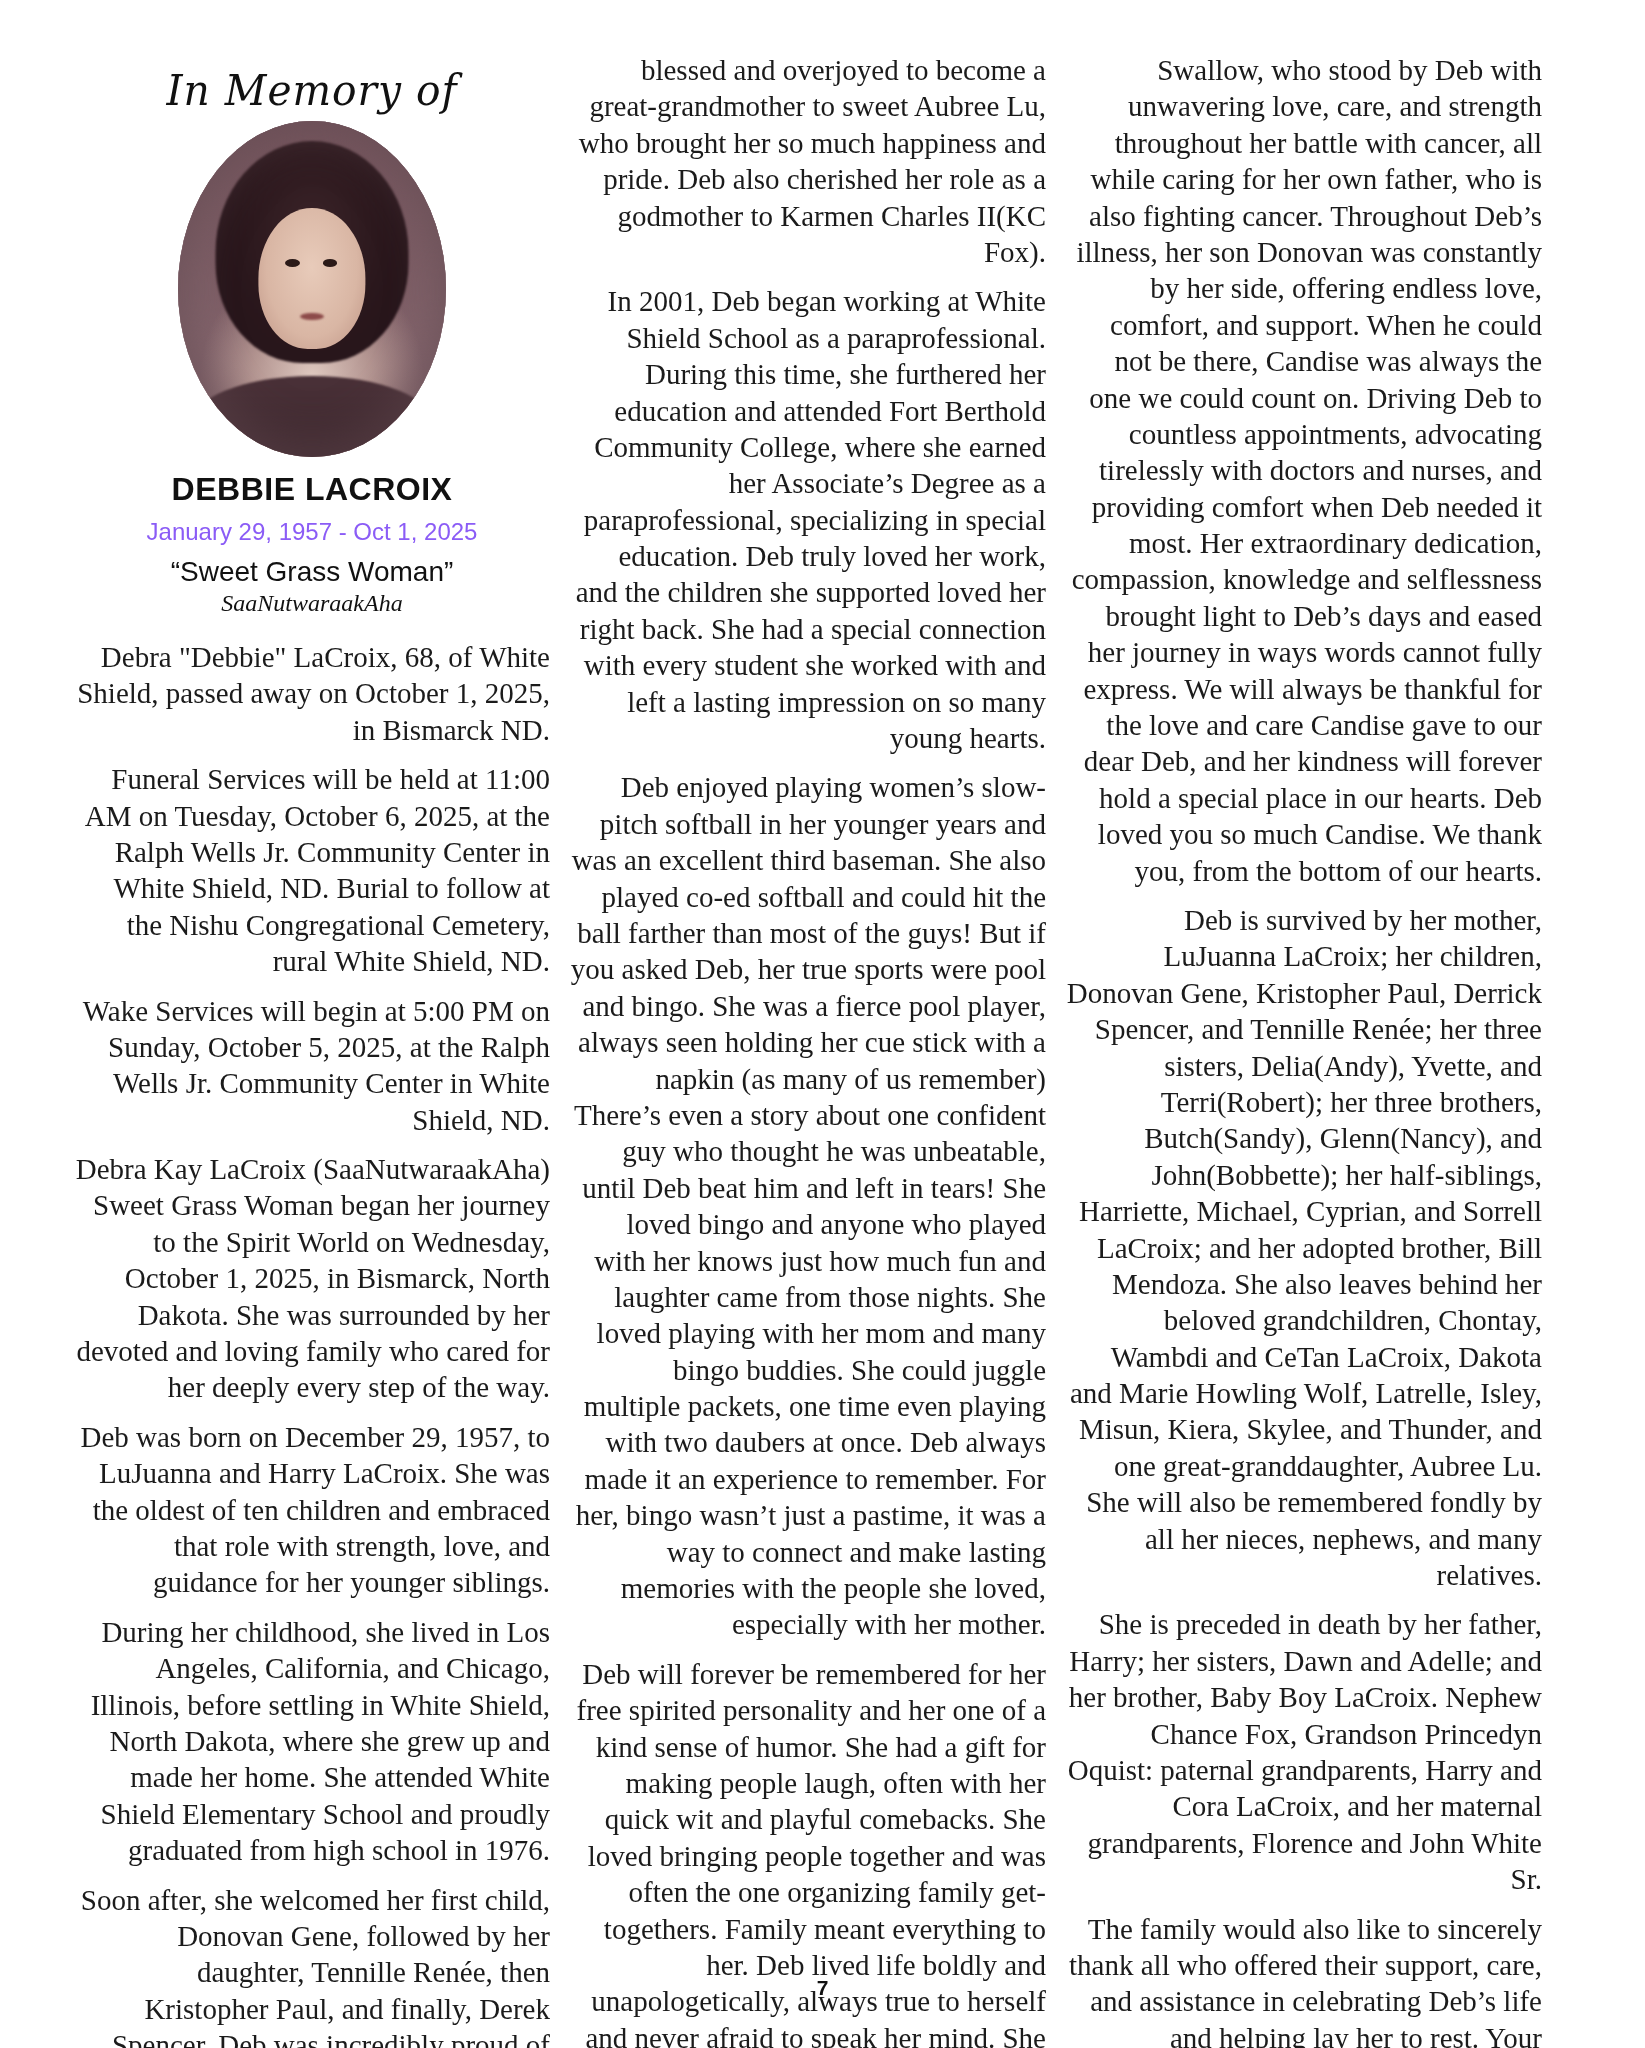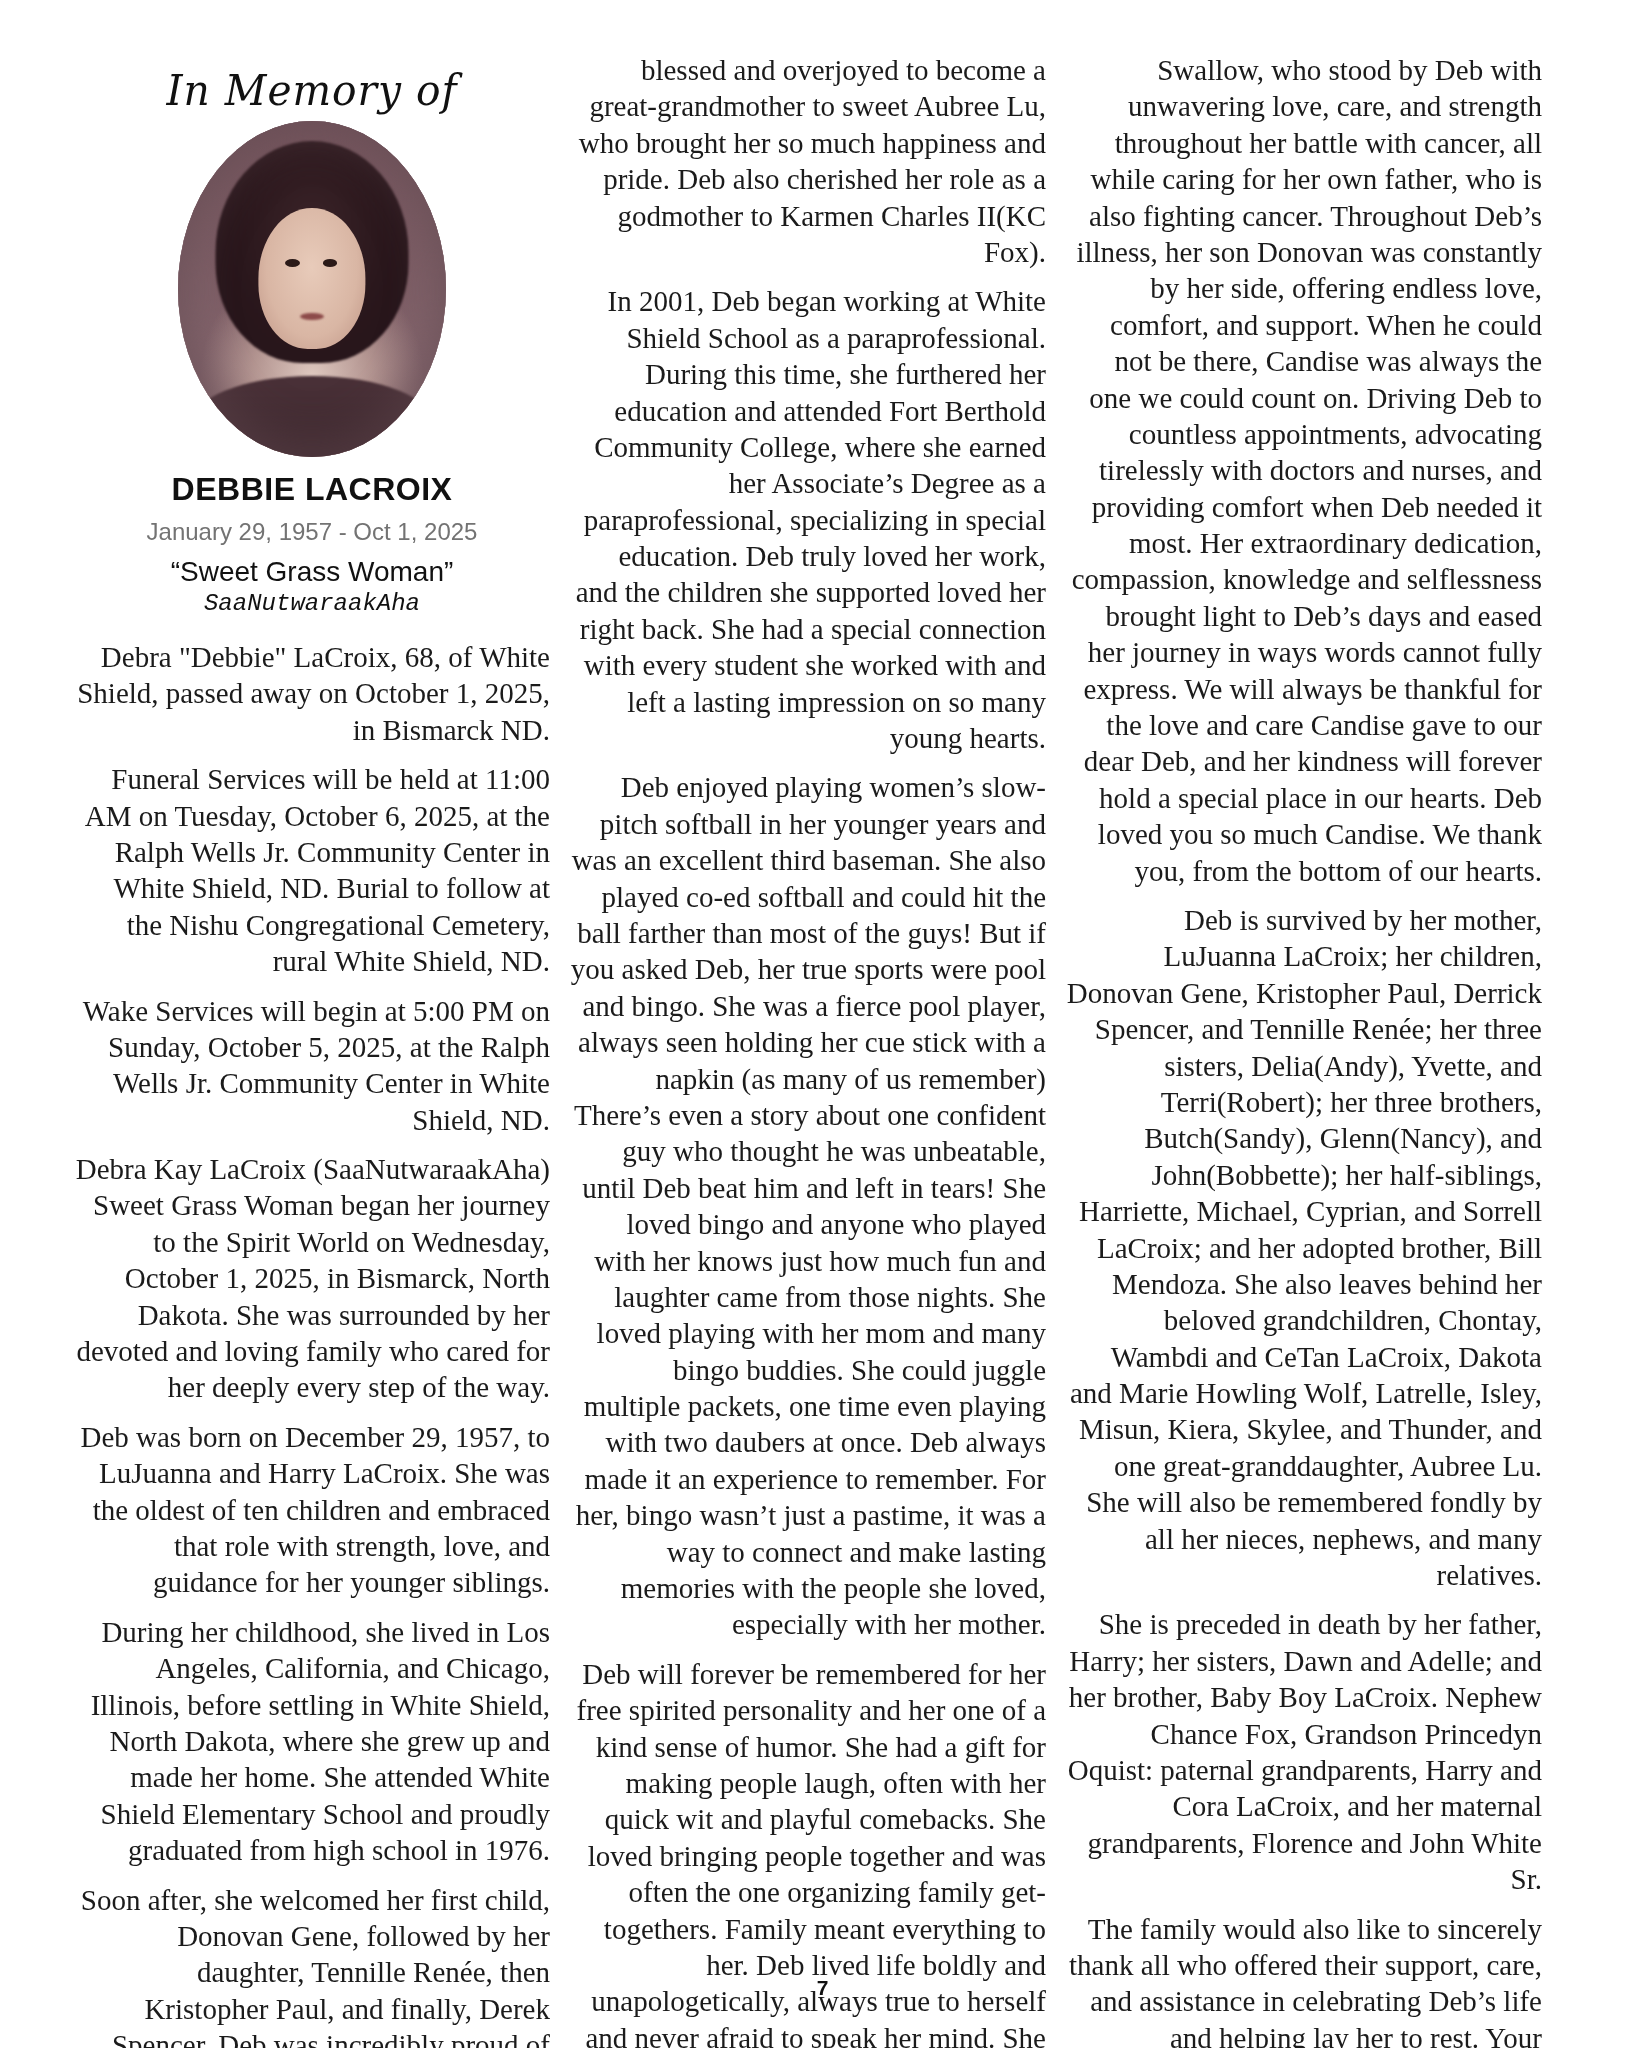--- a/index.html
+++ b/index.html
@@ -146,30 +146,30 @@
     font-weight: bold;
     font-size: 32px;
     letter-spacing: 0.5px;
     margin: 6px 0 10px 0;
     color: #111;
   }
   .dates {
     font-family: "Liberation Sans", sans-serif;
     font-size: 24px;
     margin: 0 0 10px 0;
-    color: #737373;
+    color: #8b5cf6;
   }
   .indian-name {
     font-family: "Liberation Sans", sans-serif;
     font-size: 28px;
     margin: 0 0 2px 0;
     color: #111;
   }
   .indian-name-italic {
-    font-family: Liberation Mono, monospace;
+    font-family: Liberation Serif, serif;
     font-style: italic;
     font-size: 24px;
     margin: 0 0 22px 0;
     color: #111;
   }
   .page-number {
     position: absolute;
     left: 0;
     right: 0;
     bottom: 48px;

